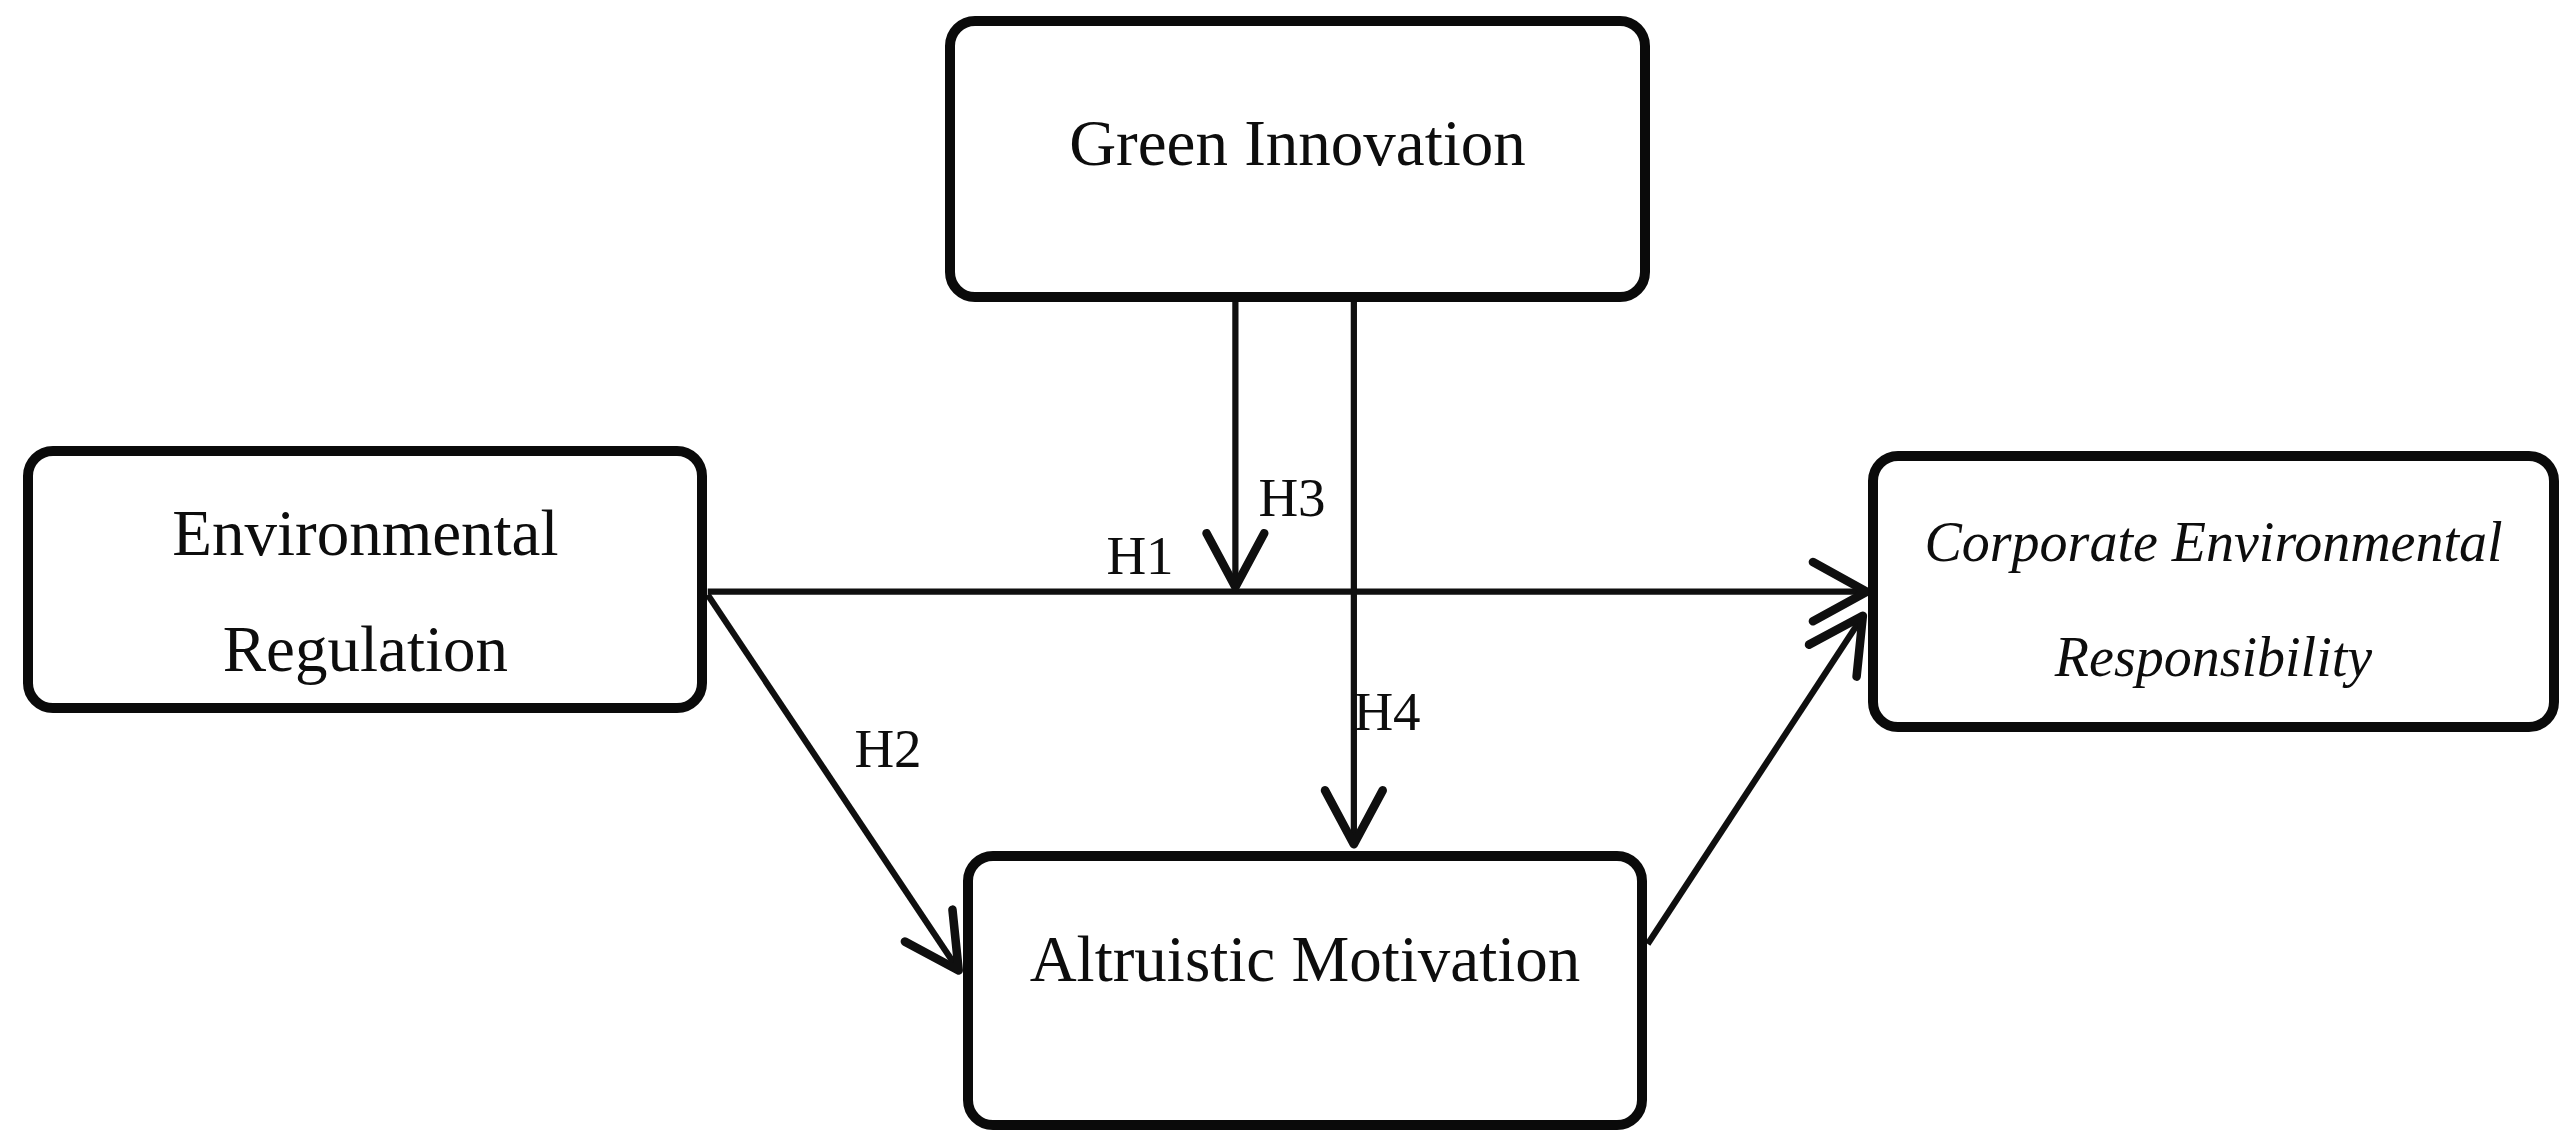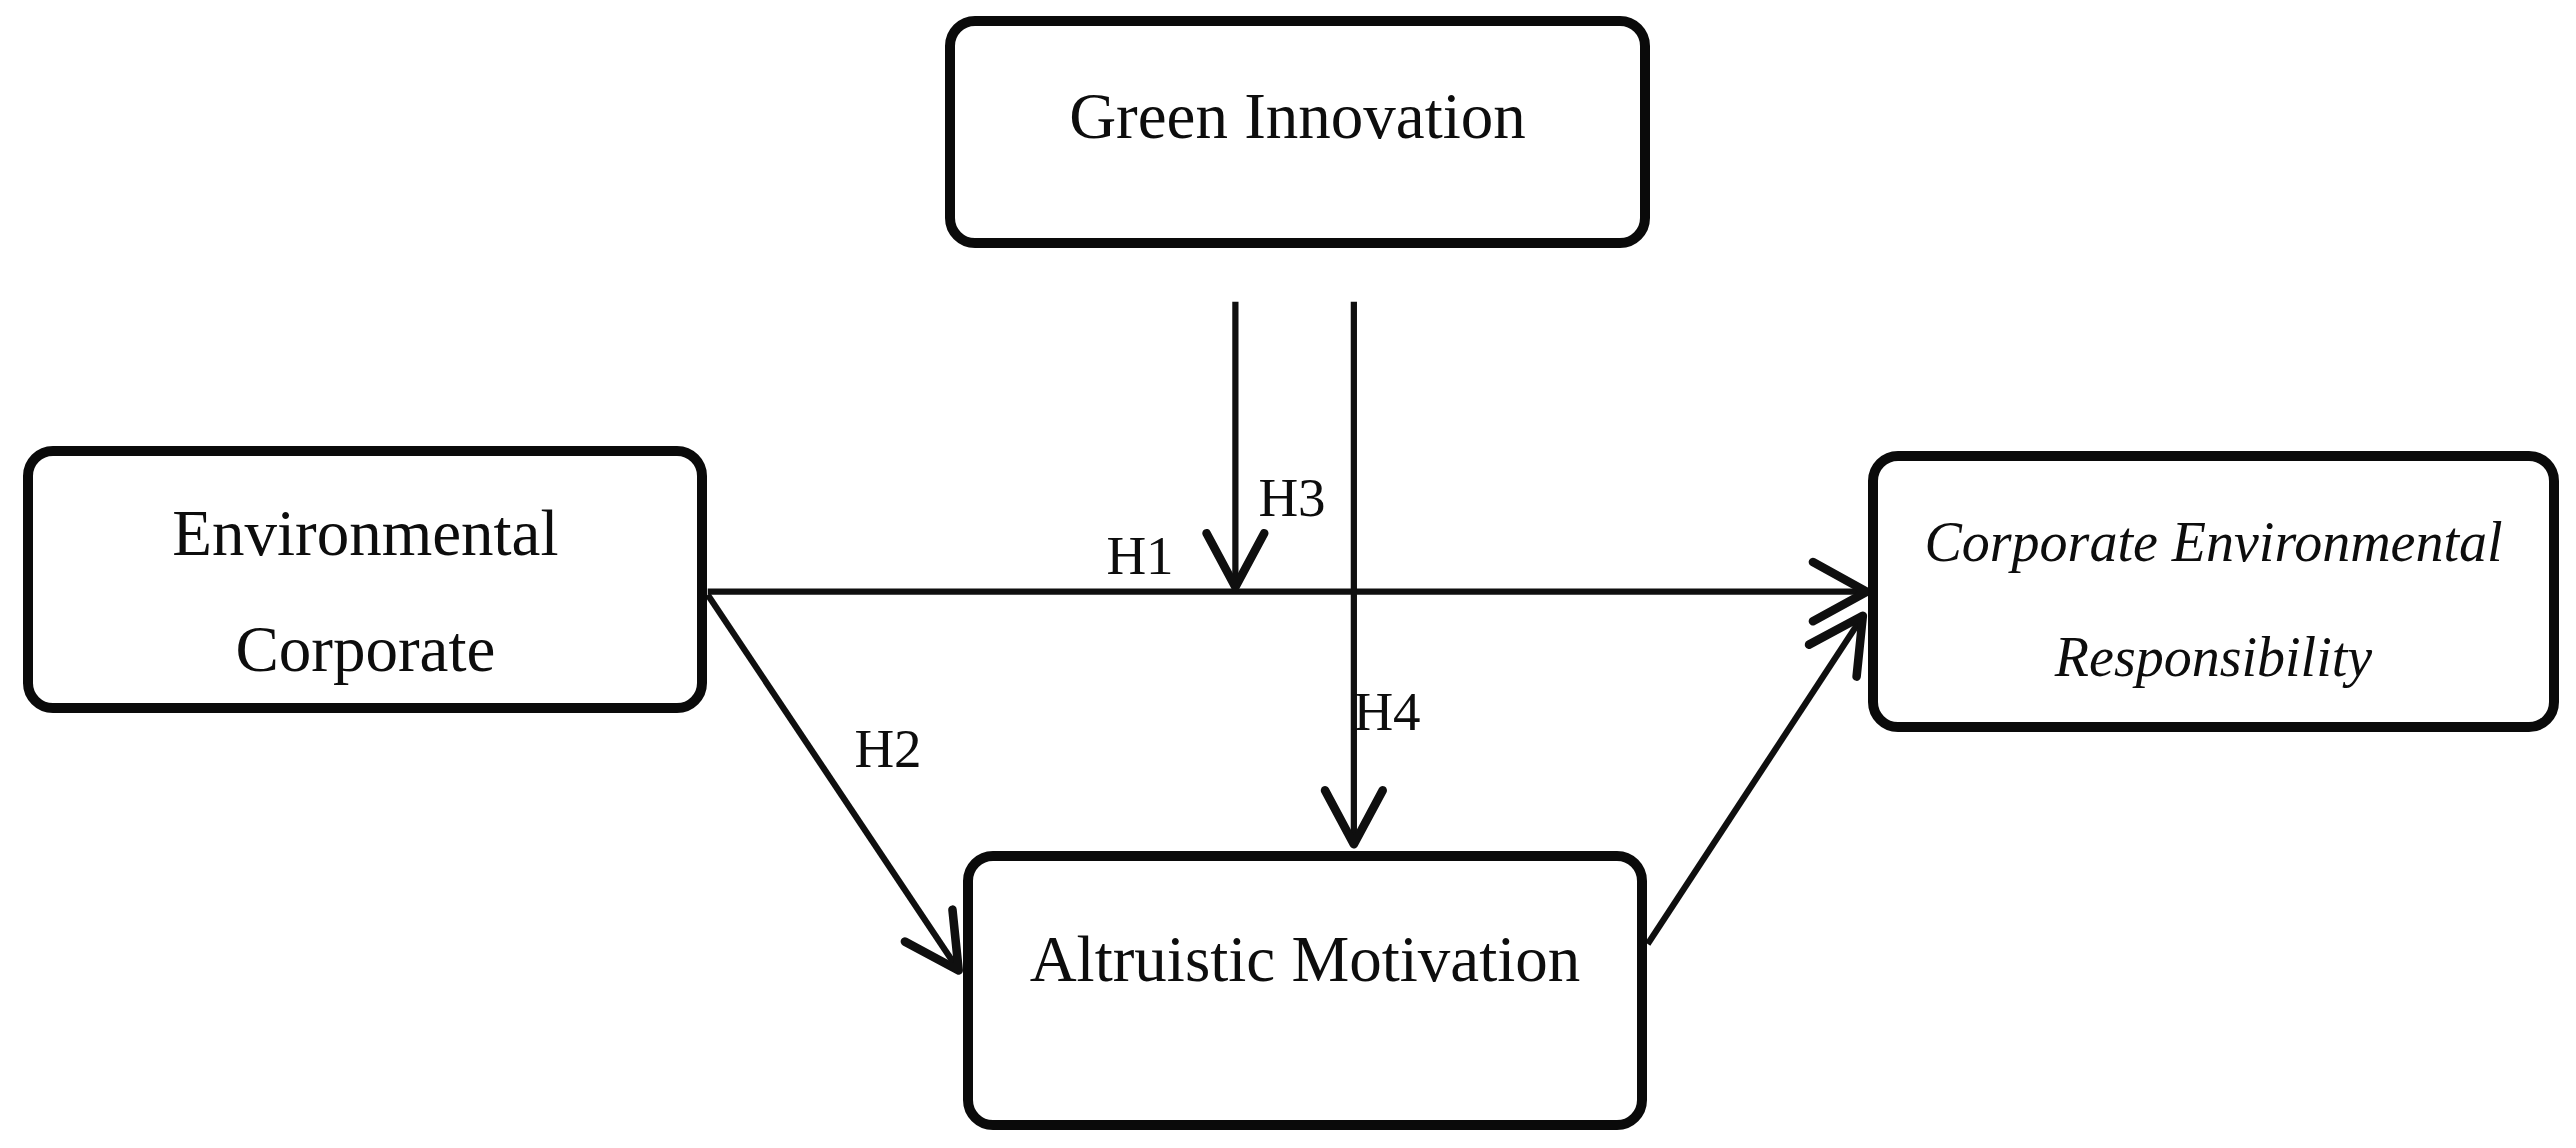--- a/index.html
+++ b/index.html
@@ -37,21 +37,21 @@
     border: 10px solid #0a0a0a;
     border-radius: 30px;
     display: flex;
     flex-direction: column;
     align-items: center;
     justify-content: center;
     text-align: center;
     font-size: 65px;
     line-height: 1.0;
   }
-  .node-gi  { left: 945px; top: 15.6px;   width: 705px; height: 232px; padding-bottom: 31px; }
+  .node-gi  { left: 945px; top: 15.6px;   width: 705px; height: 286px; padding-bottom: 31px; }
   .node-er  { left: 23.4px;   top: 446px;  width: 684px; height: 267px; padding-top: 23.4px; gap: 51px; }
   .node-cer { left: 1868px; top: 451px;  width: 691px; height: 281px; padding-top: 15.6px; gap: 59px; font-size: 56px; font-style: italic; }
   .node-am  { left: 963px; top: 851px; width: 684px; height: 279px; padding-bottom: 62px; text-align: center; }
   .edge-label {
     position: absolute;
     transform: translate(-50%, -50%);
     font-size: 55px;
     white-space: nowrap;
   }
   .edge-label-h1 { left: 1140px; top: 555px; }
@@ -81,21 +81,21 @@
     <line x1="2114" y1="1211" x2="2385" y2="798"></line>
     <polyline points="2321,827 2390,790 2382,868"></polyline>
   </svg>
 
   <div class="node node-gi">
     <span>Green Innovation</span>
   </div>
 
   <div class="node node-er">
     <span>Environmental</span>
-    <span>Corporate</span>
+    <span>Regulation</span>
   </div>
 
   <div class="node node-cer">
     <span>Corporate Environmental</span>
     <span>Responsibility</span>
   </div>
 
   <div class="node node-am">
     <span>Altruistic Motivation</span>
   </div>

